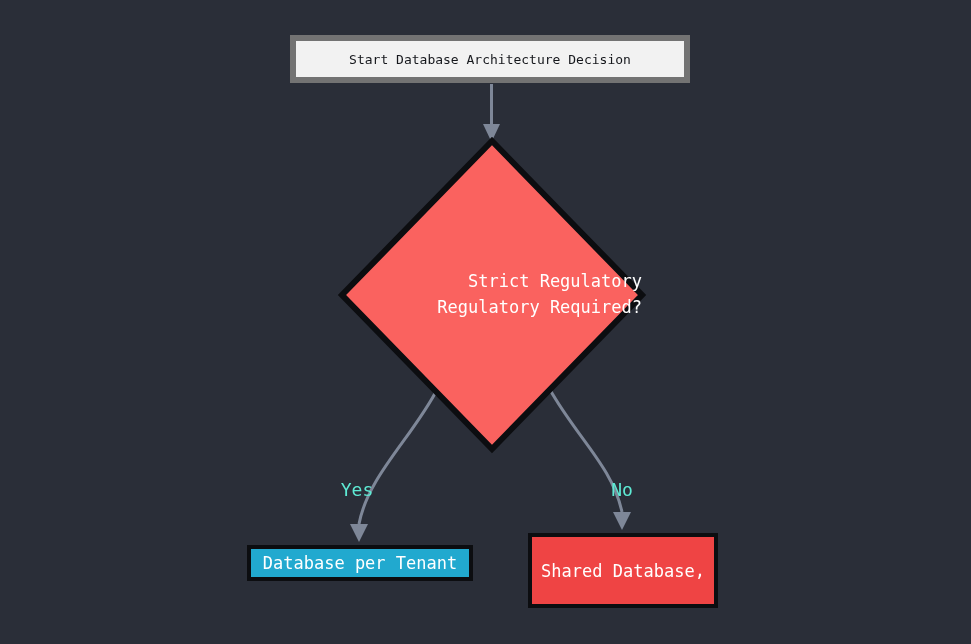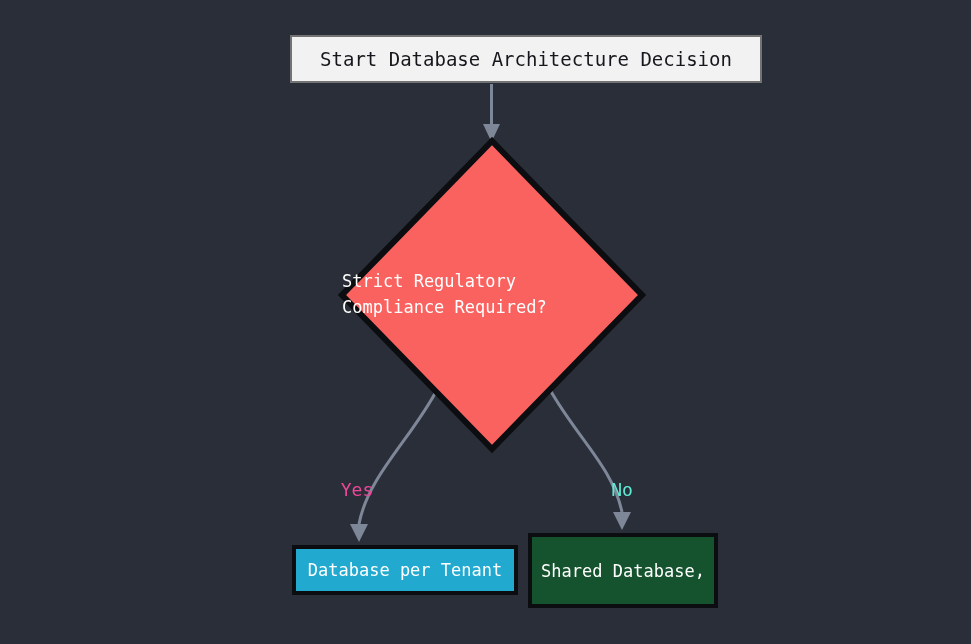--- a/index.html
+++ b/index.html
@@ -16,40 +16,39 @@
     position: absolute;
     box-sizing: border-box;
     display: flex;
     flex-direction: column;
     align-items: center;
     justify-content: center;
     text-align: center;
     white-space: nowrap;
   }
   .start-node {
-    left: 290px; top: 35px; width: 472px; height: 48px;
-    border: 2px solid #737373;
-    font-size: 19px;
+    left: 290px; top: 35px; width: 400px; height: 48px;
+    border: 6px solid #737373;
+    font-size: 13px;
   }
   .tenant-node {
-    left: 247px; top: 545px; width: 226px; height: 50px;
+    left: 247px; top: 545px; width: 226px; height: 36px;
     border: 4px solid #0c0d10;
     font-size: 17px;
-    margin-left: 45px;
   }
   .shared-node {
     left: 528px; top: 533px; width: 190px; height: 75px;
     border: 4px solid #0c0d10;
     font-size: 17px; line-height: 26px;
   }
   .decision-text {
     position: absolute;
     left: 342px; top: 268px; width: 300px;
     font-size: 17px; line-height: 26px;
-    text-align: left; white-space: nowrap;
+    text-align: right; white-space: nowrap;
   }
   .edge-label {
     position: absolute;
     width: 60px;
     font-size: 18px;
     text-align: center;
     white-space: nowrap;
   }
   .yes-label { left: 327px; top: 479px; }
   .no-label  { left: 592px; top: 479px; }
@@ -72,27 +71,27 @@
 
     <polygon points="492,141 642,295 492,449 342,295" stroke="#0c0d10" stroke-width="6" fill="#fa625f"></polygon>
   </svg>
 
   <div class="node start-node" style="background-color: rgb(242, 242, 242); color: rgb(21, 23, 28);">
     <span>Start Database Architecture Decision</span>
   </div>
 
   <div class="decision-text" style="color: rgb(255, 255, 255);">
     <div>Strict Regulatory</div>
-    <div>Compliance Required?</div>
+    <div>Regulatory Required?</div>
   </div>
 
-  <div class="edge-label yes-label" style="color: #ec4899;">Yes</div>
+  <div class="edge-label yes-label" style="color: #5eead4;">Yes</div>
   <div class="edge-label no-label" style="color: #5eead4;">No</div>
 
   <div class="node tenant-node" style="background-color: rgb(33, 169, 207); color: rgb(255, 255, 255);">
     <span>Database per Tenant</span>
   </div>
 
-  <div class="node shared-node" style="background-color: #14532d; color: rgb(255, 255, 255);">
+  <div class="node shared-node" style="background-color: #ef4444; color: rgb(255, 255, 255);">
     <div>Shared Database,</div>
   </div>
 
 </div>
 
 </body></html>

